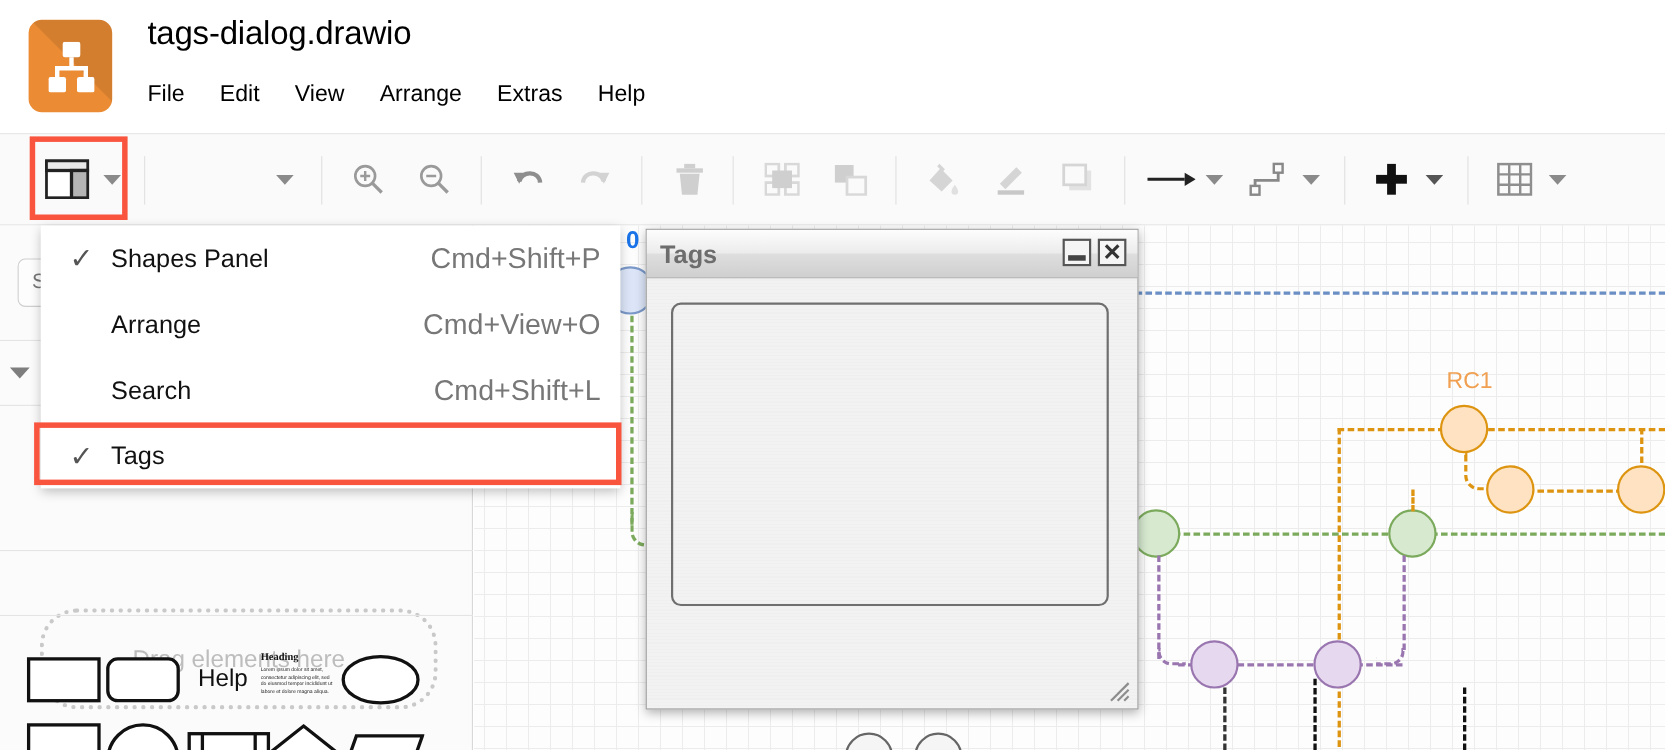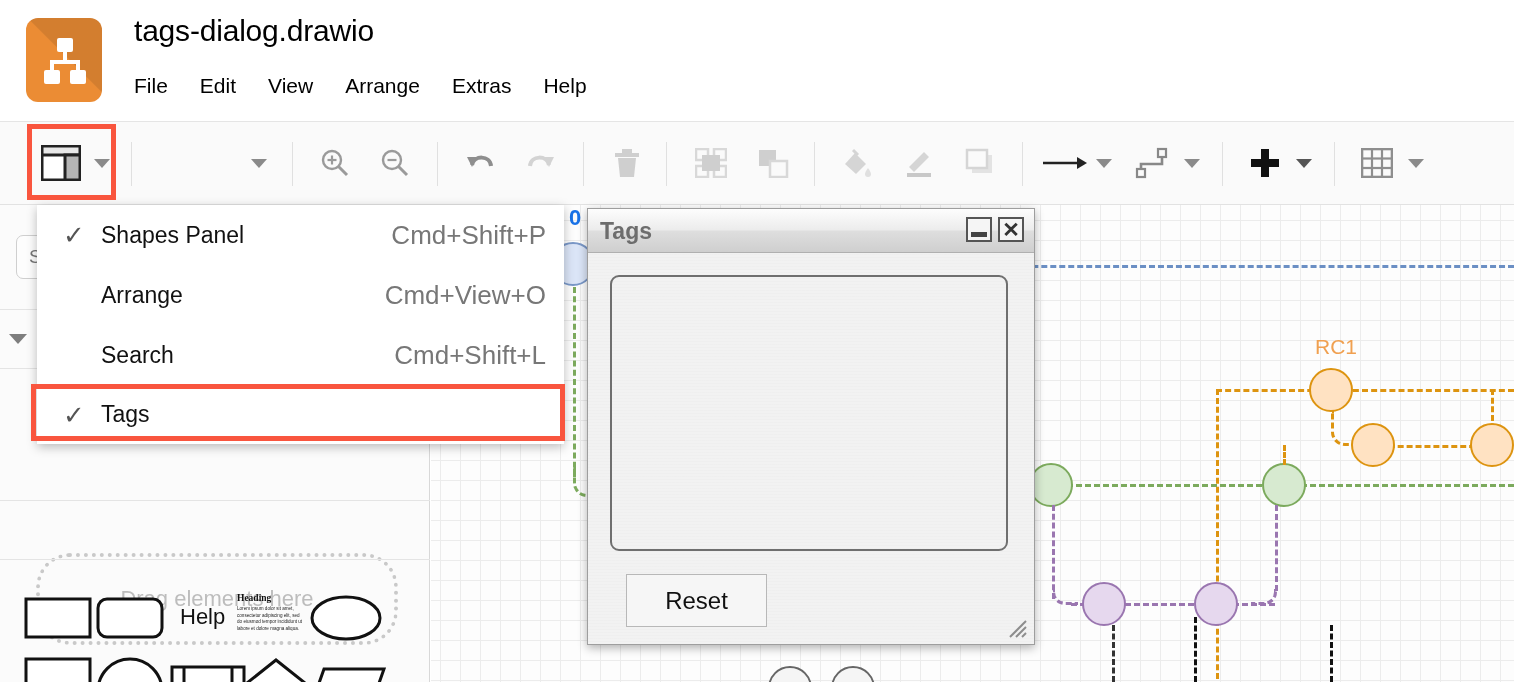--- a/index.html
+++ b/index.html
@@ -400,21 +400,20 @@
     <div class="dlg-title">
       <span class="t">Tags</span>
       <span class="winbtn" style="right:42px;">
         <span class="mini"></span>
       </span>
       <span class="winbtn" style="right:10px;">
         <span class="xx">✕</span>
       </span>
     </div>
     <div class="listbox"></div>
-    <div class="dbtn" style="left:38px; width:141px;">Reset</div>
     <svg class="grip" viewBox="0 0 24 24">
       <line x1="22" y1="6" x2="6" y2="22" stroke="#8d8d8d" stroke-width="2"></line>
       <line x1="22" y1="12" x2="12" y2="22" stroke="#8d8d8d" stroke-width="2"></line>
       <line x1="22" y1="18" x2="18" y2="22" stroke="#8d8d8d" stroke-width="2"></line>
     </svg>
   </div>
 
   <div class="hl-box" style="left:27px; top:124px; width:89px; height:76px;"></div>
   <div class="hl-box" style="left:31px; top:384px; width:534px; height:57px;"></div>
 

